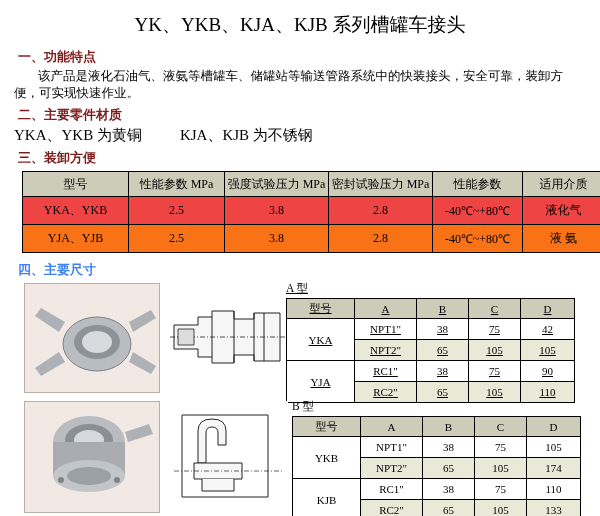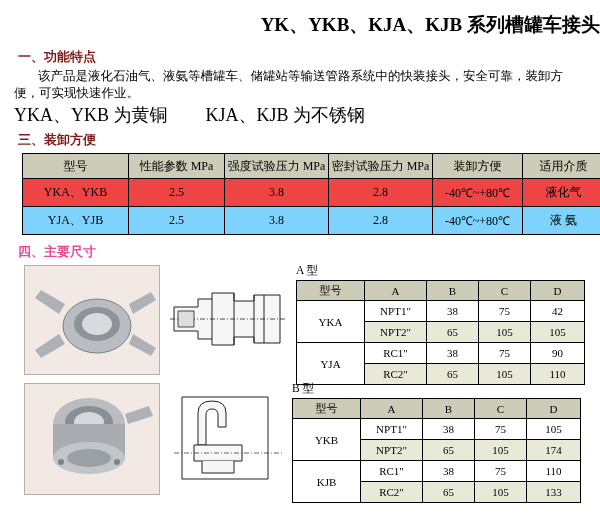--- a/index.html
+++ b/index.html
@@ -14,42 +14,42 @@
     color: #000000;
     overflow: hidden;
     position: relative;
   }
   .page {
     position: relative;
     width: 600px;
     height: 516px;
   }
   .title {
-    text-align: right;
+    text-align: center;
     font-size: 19px;
-    font-weight: bold;
+    font-weight: normal;
     letter-spacing: 0px;
     padding-top: 12px;
     padding-bottom: 6px;
     font-family: "Liberation Serif", serif;
   }
   .sec-head {
     color: #7f1d1d;
     font-weight: bold;
     font-size: 13px;
     margin: 4px 0 2px 18px;
   }
   .para {
     font-size: 12.5px;
     line-height: 17px;
     margin: 0 14px 0 14px;
     text-indent: 24px;
   }
   .matl {
-    font-size: 18px;
+    font-size: 15px;
     margin: 1px 0 0 14px;
   }
   .matl .sp {
     display: inline-block;
     width: 38px;
   }
   
   table.perf {
     border-collapse: collapse;
     margin: 4px 0 0 22px;
@@ -65,24 +65,24 @@
   }
   table.perf tr.hdr td {
     background: #ccccb8;
     font-size: 12px;
     height: 24px;
   }
   table.perf tr.r1 td {
     background: #ef4444;
   }
   table.perf tr.r2 td {
-    background: #7dd3fc;
+    background: #f97316;
   }
   .sec-head2 {
-    color: #ec4899;
+    color: #3b82f6;
     font-weight: bold;
     font-size: 13px;
     margin: 8px 0 4px 18px;
   }
   
   .figrow {
     position: relative;
     margin-left: 24px;
     margin-top: 2px;
   }
@@ -128,20 +128,21 @@
 </head>
 <body>
 
 <div class="page">
 
   <div class="title">YK、YKB、KJA、KJB 系列槽罐车接头</div>
 
   <div class="sec-head">一、功能特点</div>
   <div class="para">该产品是液化石油气、液氨等槽罐车、储罐站等输送管路系统中的快装接头，安全可靠，装卸方便，可实现快速作业。</div>
 
+  <div class="sec-head">二、主要零件材质</div>
   <div class="matl">
     <span>YKA、YKB 为黄铜</span><span class="sp"></span><span>KJA、KJB 为不锈钢</span>
   </div>
 
   <div class="sec-head">三、装卸方便</div>
 
   <table class="perf">
     <colgroup>
       <col style="width:106px">
       <col style="width:96px">
@@ -149,21 +150,21 @@
       <col style="width:104px">
       <col style="width:90px">
       <col style="width:82px">
     </colgroup>
     <tbody>
         <tr class="hdr">
       <td>型号</td>
       <td>性能参数 MPa</td>
       <td>强度试验压力 MPa</td>
       <td>密封试验压力 MPa</td>
-      <td>装卸方便</td>
+      <td>性能参数</td>
       <td>适用介质</td>
     </tr>
     <tr class="r1">
       <td>YKA、YKB</td>
       <td>2.5</td>
       <td>3.8</td>
       <td>2.8</td>
       <td>-40℃~+80℃</td>
       <td>液化气</td>
     </tr>
@@ -208,21 +209,21 @@
         </g>
         <g stroke="#222" stroke-width="0.8" fill="none" stroke-dasharray="5 2 1 2">
           <path d="M2 54 L118 54"></path>
         </g>
         <g stroke="#222" stroke-width="0.8" fill="#ddd">
           <path d="M10 46 L26 46 L26 62 L10 62 Z"></path>
         </g>
       </svg>
     </div>
 
-    <div class="abs" style="left:272px;top:-2px;">
+    <div class="abs" style="left:262px;top:-2px;text-decoration:underline;">
       <div class="typelabel">A 型</div>
       <table class="dim">
         <colgroup>
           <col style="width:68px">
             <col style="width:62px">
             <col style="width:52px">
             <col style="width:52px">
             <col style="width:54px">
         </colgroup>
         <tbody>

